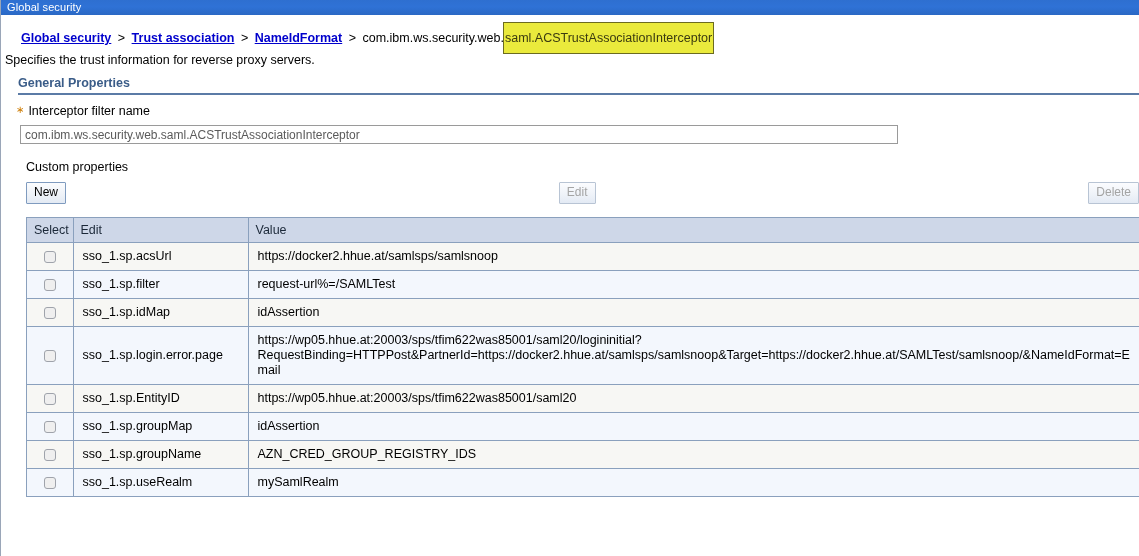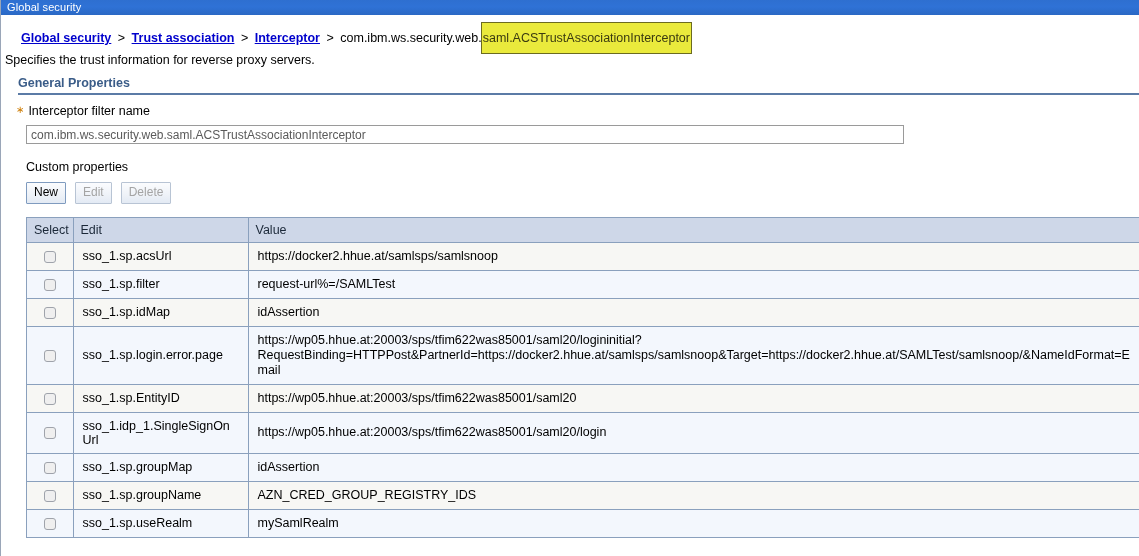--- a/index.html
+++ b/index.html
@@ -94,21 +94,21 @@
   .req-marker {
     color: #cc7a00;
     font-size: 10px;
     line-height: 10px;
     margin-right: 4px;
     transform: translateY(-1px);
   }
 
   .text-input {
     display: block;
-    margin: 7px 0 0 25px;
+    margin: 7px 0 0 19px;
     width: 878px;
     height: 19px;
     padding: 1px 4px;
     border: 1px solid #9a9a9a;
     background: #ffffff;
     color: #5a5a5a;
     font-family: "Liberation Sans", sans-serif;
     font-size: 12px;
     line-height: 17px;
   }
@@ -116,20 +116,21 @@
   .subsection-title {
     margin: 16px 0 0 25px;
     font-size: 12.5px;
     color: #000000;
   }
 
   .btn-row {
     margin: 8px 0 0 25px;
     display: flex;
     gap: 9px;
+    justify-content: space-between;
   }
   .btn {
     font-family: "Liberation Sans", sans-serif;
     font-size: 12px;
     line-height: 13px;
     padding: 3px 7px 4px 7px;
     border: 1px solid #7f9bbf;
     background: linear-gradient(to bottom, #fbfcfe 0%, #eef2f8 60%, #e3eaf4 100%);
     color: #000000;
     cursor: pointer;
@@ -201,21 +202,21 @@
     <span>Global security</span>
   </div>
 
   <div class="content">
 
     <div class="breadcrumb">
       <span class="crumb-link">Global security</span>
       <span class="crumb-sep">&gt;</span>
       <span class="crumb-link">Trust association</span>
       <span class="crumb-sep">&gt;</span>
-      <span class="crumb-link">Interceptor</span>
+      <span class="crumb-link">NameIdFormat</span>
       <span class="crumb-sep">&gt;</span>
       <span class="crumb-current">com.ibm.ws.security.web.</span><span class="crumb-highlight">saml.ACSTrustAssociationInterceptor</span>
     </div>
 
     <div class="desc">Specifies the trust information for reverse proxy servers.</div>
 
     <div class="section-title">General Properties</div>
     <div class="section-rule"></div>
 
     <div class="field-label">
@@ -268,25 +269,20 @@
               <td>sso_1.sp.login.error.page</td>
               <td class="val-multi">https://wp05.hhue.at:20003/sps/tfim622was85001/saml20/logininitial?RequestBinding=HTTPPost&amp;PartnerId=https://docker2.hhue.at/samlsps/samlsnoop&amp;Target=https://docker2.hhue.at/SAMLTest/samlsnoop/&amp;NameIdFormat=Email</td>
             </tr>
             <tr class="odd">
               <td class="sel-cell"><span class="chk"></span></td>
               <td>sso_1.sp.EntityID</td>
               <td class="val-multi">https://wp05.hhue.at:20003/sps/tfim622was85001/saml20</td>
             </tr>
             <tr class="even">
               <td class="sel-cell"><span class="chk"></span></td>
-              <td>sso_1.idp_1.SingleSignOnUrl</td>
-              <td class="val-multi">https://wp05.hhue.at:20003/sps/tfim622was85001/saml20/login</td>
-            </tr>
-            <tr class="even">
-              <td class="sel-cell"><span class="chk"></span></td>
               <td>sso_1.sp.groupMap</td>
               <td class="val-multi">idAssertion</td>
             </tr>
             <tr class="odd">
               <td class="sel-cell"><span class="chk"></span></td>
               <td>sso_1.sp.groupName</td>
               <td class="val-multi">AZN_CRED_GROUP_REGISTRY_IDS</td>
             </tr>
             <tr class="even">
               <td class="sel-cell"><span class="chk"></span></td>

